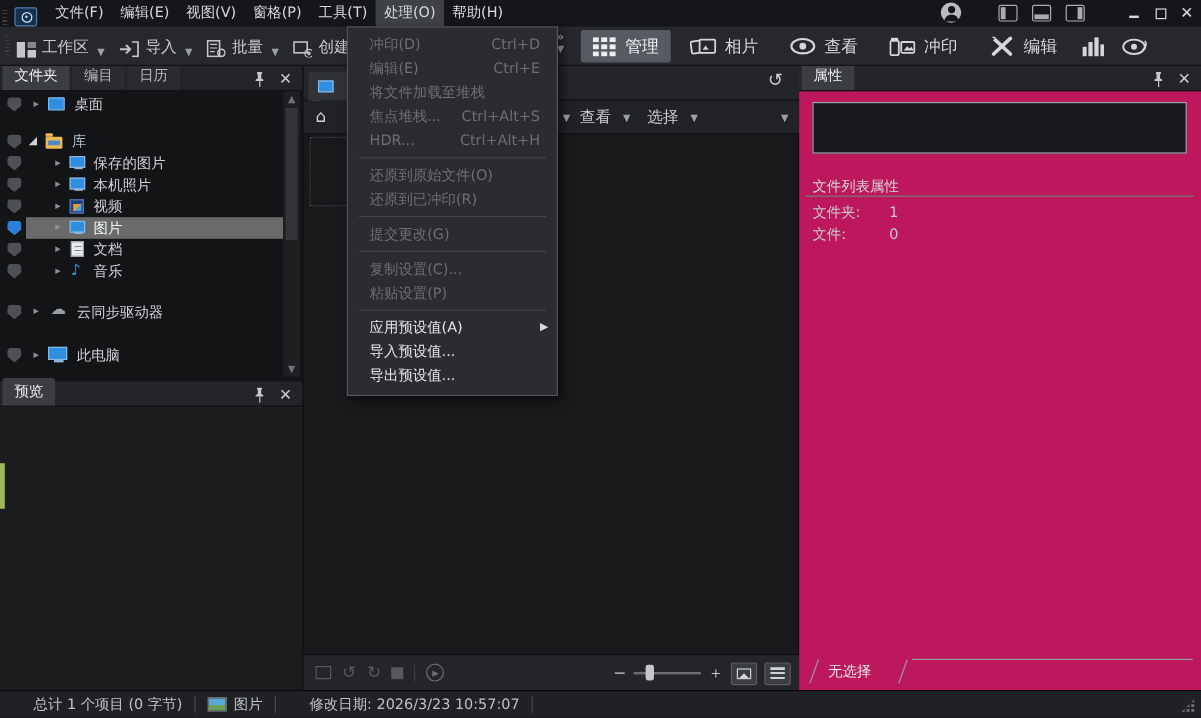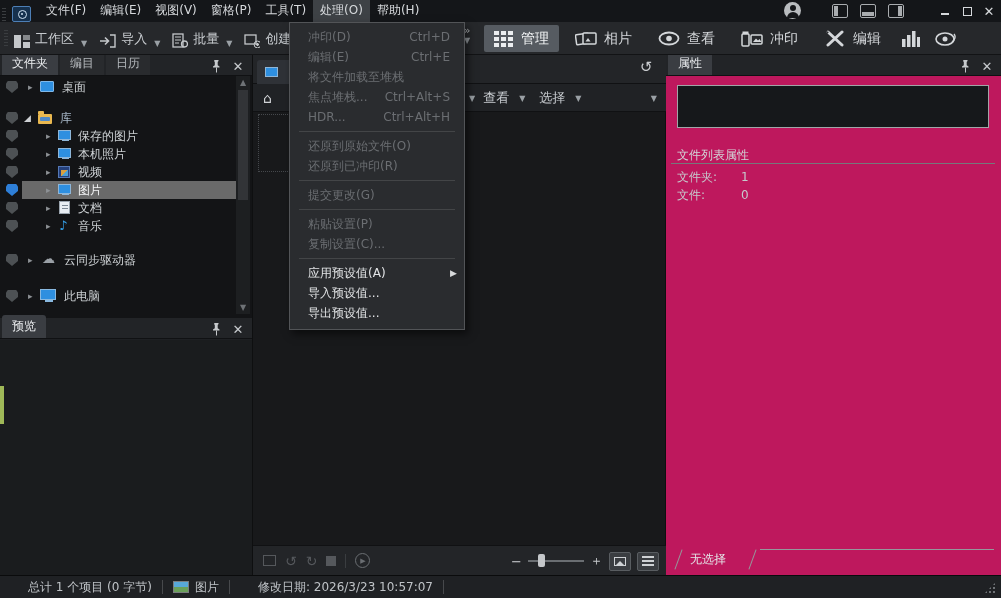--- a/index.html
+++ b/index.html
@@ -476,19 +476,19 @@
   <div class="mi dis"><span>编辑(E)</span><span class="sc">Ctrl+E</span></div>
   <div class="mi dis"><span>将文件加载至堆栈</span></div>
   <div class="mi dis"><span>焦点堆栈...</span><span class="sc">Ctrl+Alt+S</span></div>
   <div class="mi dis"><span>HDR...</span><span class="sc">Ctrl+Alt+H</span></div>
   <div class="msep"></div>
   <div class="mi dis"><span>还原到原始文件(O)</span></div>
   <div class="mi dis"><span>还原到已冲印(R)</span></div>
   <div class="msep"></div>
   <div class="mi dis"><span>提交更改(G)</span></div>
   <div class="msep"></div>
+  <div class="mi dis"><span>复制设置(C)...</span></div>
   <div class="mi dis"><span>粘贴设置(P)</span></div>
-  <div class="mi dis"><span>复制设置(C)...</span></div>
   <div class="msep"></div>
   <div class="mi"><span>应用预设值(A)</span><span class="sub">▶</span></div>
   <div class="mi"><span>导入预设值...</span></div>
   <div class="mi"><span>导出预设值...</span></div>
 </div>
 
 </body></html>

